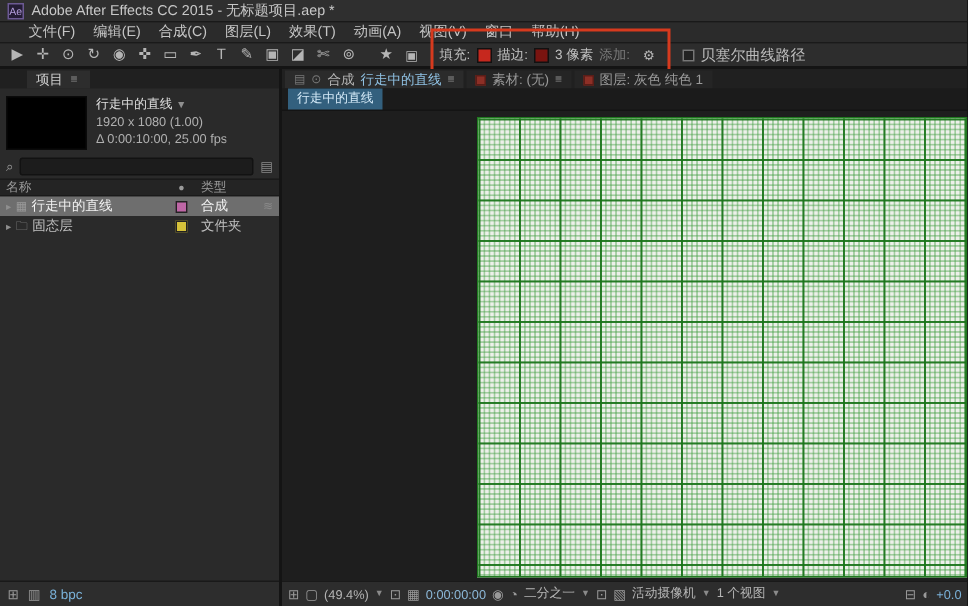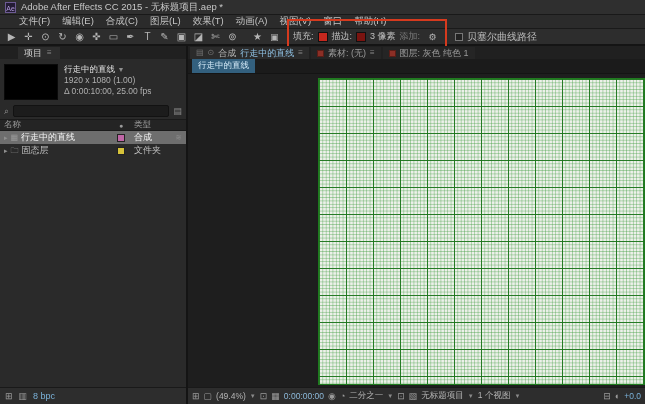--- a/index.html
+++ b/index.html
@@ -257,21 +257,21 @@
         <span class="caret">▼</span>
         <span class="ic">⊡</span>
         <span class="ic">▦</span>
         <span class="time">0:00:00:00</span>
         <span class="ic">◉</span>
         <span class="ic">◔</span>
         <span class="txt">二分之一</span>
         <span class="caret">▼</span>
         <span class="ic">⊡</span>
         <span class="ic">▧</span>
-        <span class="txt">无标题项目</span>
+        <span class="txt">活动摄像机</span>
         <span class="caret">▼</span>
         <span class="txt">1 个视图</span>
         <span class="caret">▼</span>
         <span class="spacer"></span>
         <span class="ic">⊟</span>
         <span class="ic">◐</span>
         <span class="exp">+0.0</span>
       </div>
     </div>
   </div>

